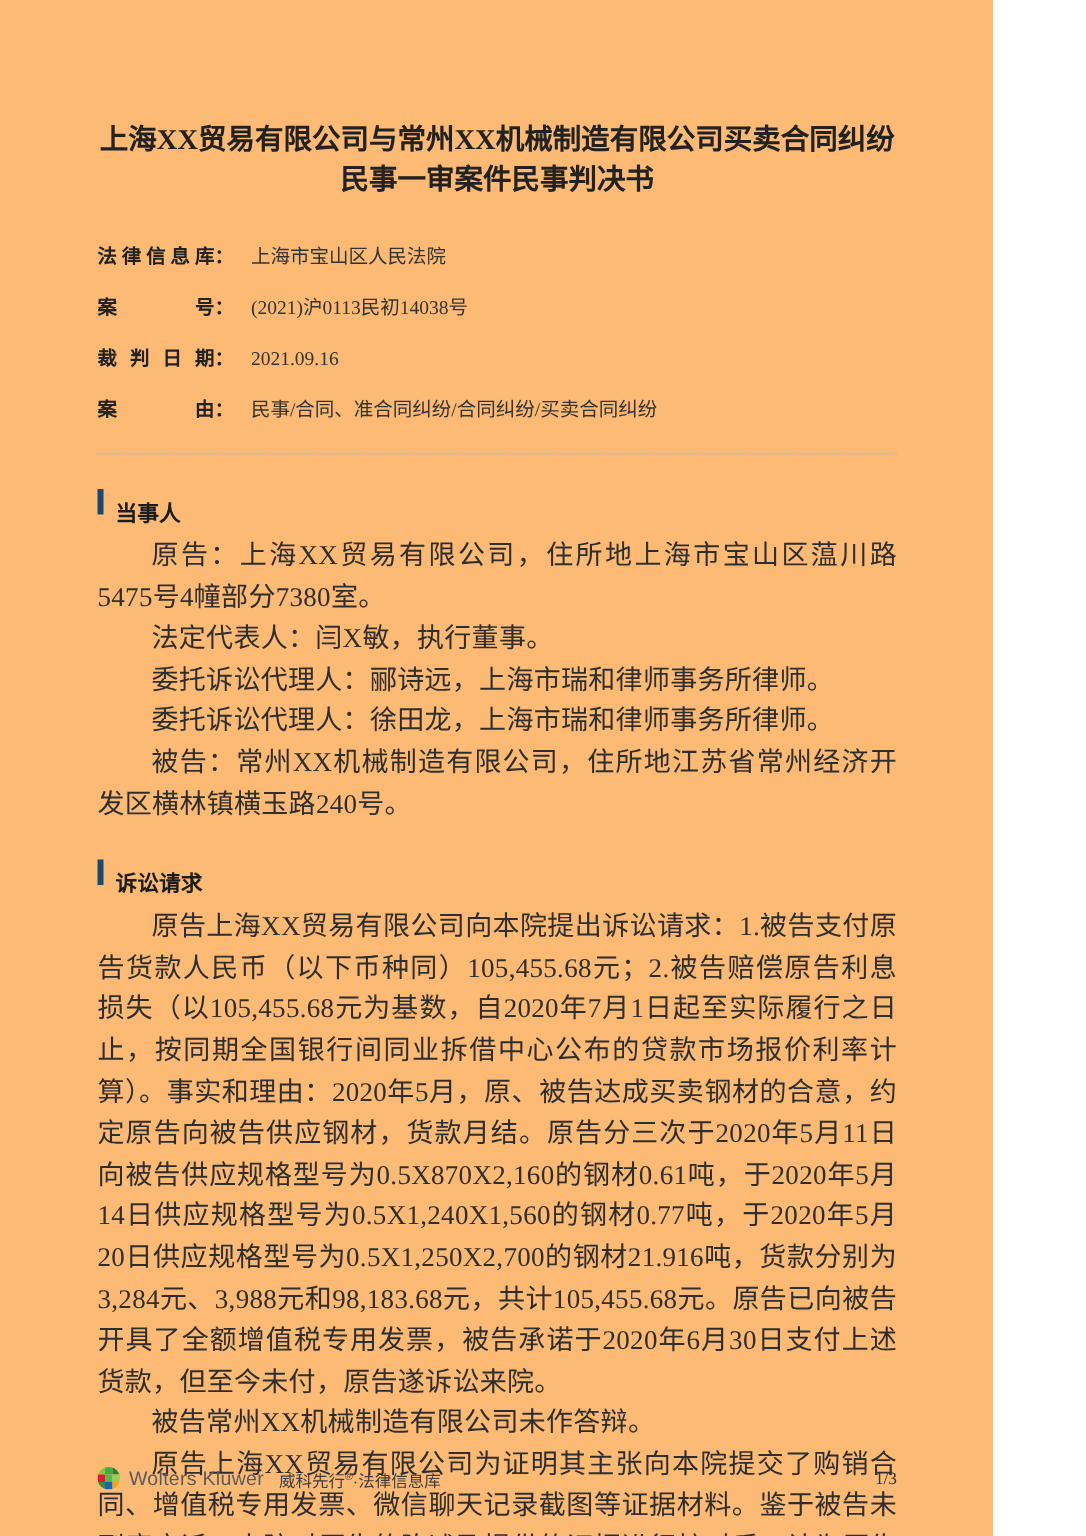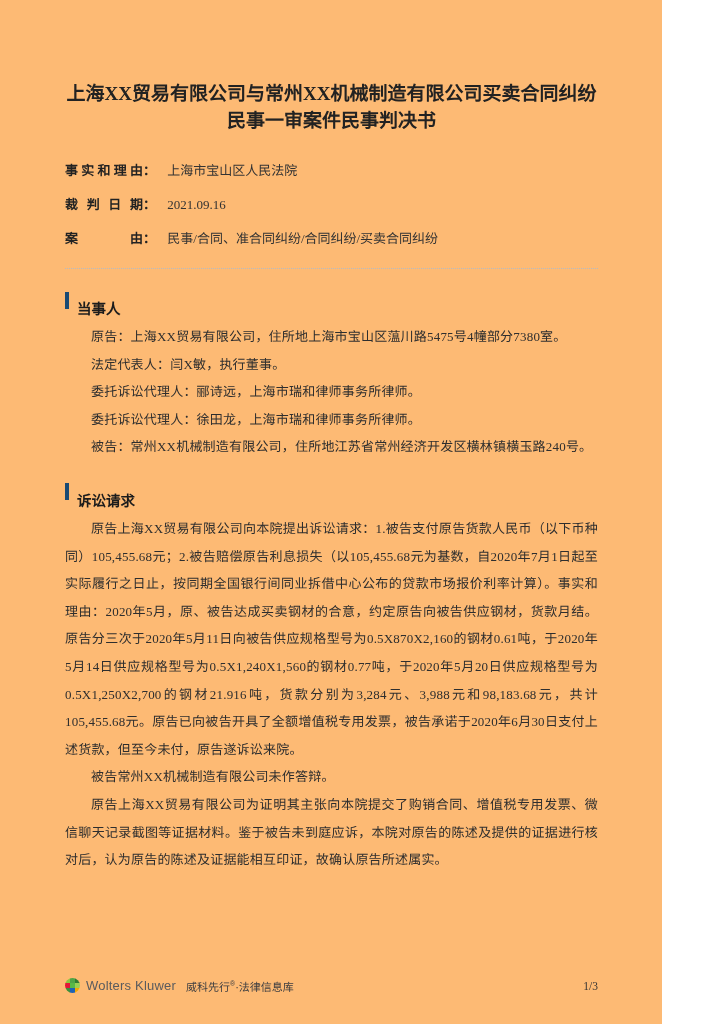--- a/index.html
+++ b/index.html
@@ -14,21 +14,21 @@
   .meta { margin-top:4px; }
   .meta-row { height:34px; line-height:34px; font-size:13px; white-space:nowrap; }
   .meta-label { display:inline-block; width:78px; font-weight:bold; color:#222;
                 text-align:justify; text-align-last:justify; }
   .meta-colon { font-weight:bold; color:#222; }
   .meta-value { margin-left:8px; color:#333; }
   .divider { border:0; border-top:1px dotted #b5bac1; margin:12px 0 2px 0; height:0; }
   .sec-head { display:flex; align-items:center; margin:13px 0 5px 0; }
   .sec-bar { width:4px; height:17px; background:var(--accent); margin-right:8px; flex:0 0 auto; }
   .sec-title { font-size:14.5px; font-weight:bold; color:#1c1c1c; line-height:17px;margin-top:19px; }
-  .para { font-size:13px; line-height:27.6px; text-align:justify; text-indent:2em;
+  .para { font-size:18px; line-height:27.6px; text-align:justify; text-indent:2em;
           color:var(--ink); letter-spacing:0.2px; }
   .footer { position:absolute; left:65px; right:64px; bottom:30px;
             display:flex; align-items:center; justify-content:space-between; }
   .brand-group { display:flex; align-items:flex-start; }
   .wk-logo { width:15px; height:15px; border-radius:50%; overflow:hidden;
              display:grid; grid-template-columns:1fr 1fr 1fr; grid-template-rows:1fr 1fr 1fr;
              margin-right:6px; flex:0 0 auto; }
   .wk-logo i { display:block; }
   .c1{background:#8dc63f}.c2{background:#4ea546}.c3{background:#2e7d32}
   .c4{background:#e31837}.c5{background:#57b947}.c6{background:#9bcf53}
@@ -42,22 +42,26 @@
 </style>
 </head>
 <body>
 
 <div class="page">
 
   <h1 class="title">上海XX贸易有限公司与常州XX机械制造有限公司买卖合同纠纷民事一审案件民事判决书</h1>
 
   <div class="meta">
     <div class="meta-row">
-      <span class="meta-label">事实和理由</span><span class="meta-colon">：</span>
+      <span class="meta-label">法律信息库</span><span class="meta-colon">：</span>
       <span class="meta-value">上海市宝山区人民法院</span>
+    </div>
+    <div class="meta-row">
+      <span class="meta-label">案号</span><span class="meta-colon">：</span>
+      <span class="meta-value">(2021)沪0113民初14038号</span>
     </div>
     <div class="meta-row">
       <span class="meta-label">裁判日期</span><span class="meta-colon">：</span>
       <span class="meta-value">2021.09.16</span>
     </div>
     <div class="meta-row">
       <span class="meta-label">案由</span><span class="meta-colon">：</span>
       <span class="meta-value">民事/合同、准合同纠纷/合同纠纷/买卖合同纠纷</span>
     </div>
   </div>

